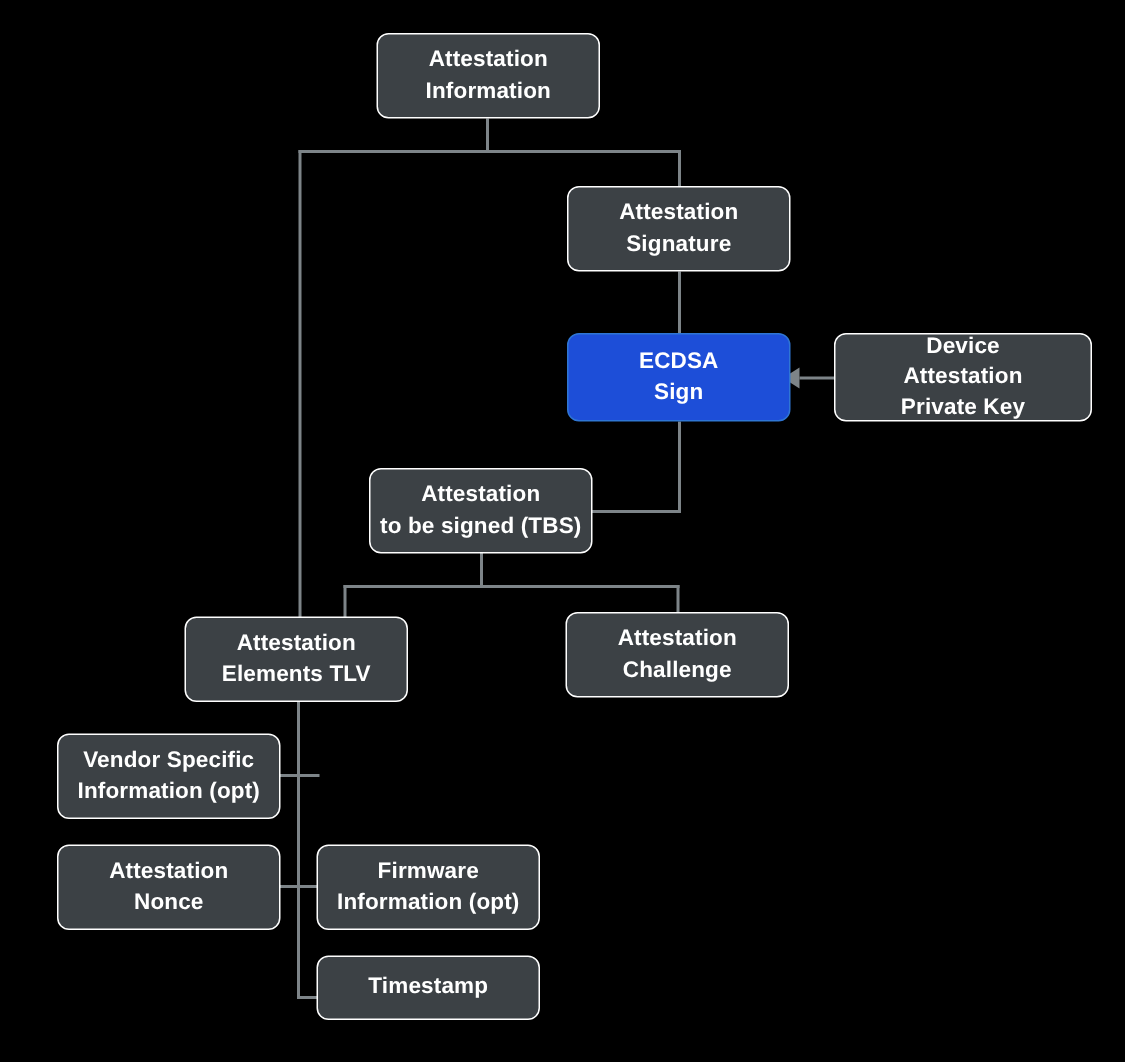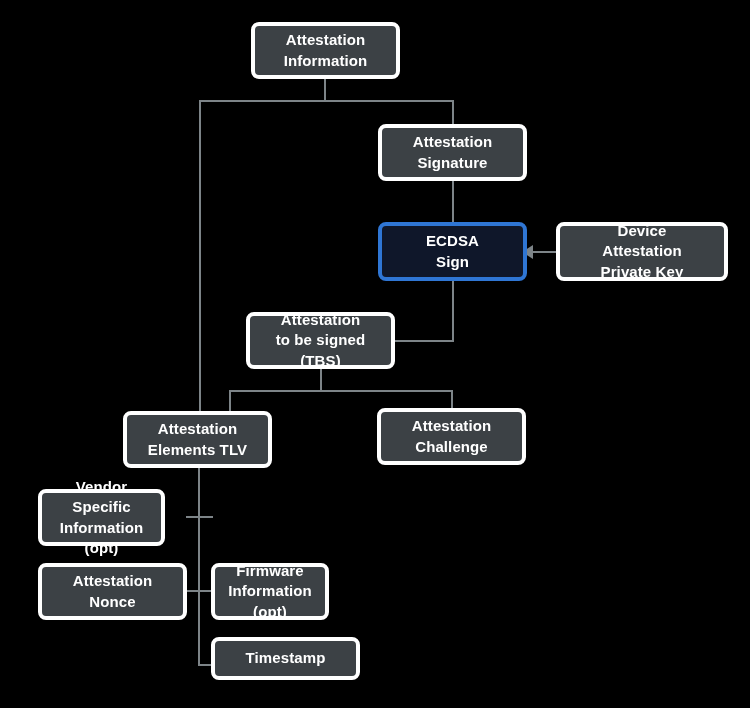--- a/index.html
+++ b/index.html
@@ -12,36 +12,36 @@
     width: 750px;
     height: 708px;
     background: #000000;
     overflow: hidden;
     font-family: "Liberation Sans", sans-serif;
   }
   .node {
     position: absolute;
     box-sizing: border-box;
     background: #3c4145;
-    border: 4px solid #ffffff;
+    border: 1px solid #ffffff;
     border-radius: 8px;
     color: #ffffff;
     display: flex;
     align-items: center;
     justify-content: center;
     text-align: center;
     font-size: 15px;
     font-weight: 700;
     line-height: 1.35;
     letter-spacing: 0.1px;
     padding: 2px 6px;
     z-index: 3;
   }
   .node.accent {
-    background: #0f172a;
+    background: #1d4ed8;
     border-color: #2f76d4;
   }
   .node .label {
     display: block;
     white-space: pre-line;
   }
   .edge {
     position: absolute;
     background: #7d8488;
     z-index: 1;
@@ -119,32 +119,32 @@
   <div class="node" style="left:123px; top:411px; width:149px; height:57px;">
     <span class="label">Attestation
 Elements TLV</span>
   </div>
 
   <div class="node" style="left:377px; top:408px; width:149px; height:57px;">
     <span class="label">Attestation
 Challenge</span>
   </div>
 
-  <div class="node" style="left:38px; top:489px; width:127px; height:57px;">
+  <div class="node" style="left:38px; top:489px; width:149px; height:57px;">
     <span class="label">Vendor Specific
 Information (opt)</span>
   </div>
 
 
   <div class="node" style="left:38px; top:563px; width:149px; height:57px;">
     <span class="label">Attestation
 Nonce</span>
   </div>
 
-  <div class="node" style="left:211px; top:563px; width:118px; height:57px;justify-content:center;">
+  <div class="node" style="left:211px; top:563px; width:149px; height:57px;justify-content:center;">
     <span class="label">Firmware
 Information (opt)</span>
   </div>
 
   <div class="node" style="left:211px; top:637px; width:149px; height:43px;">
     <span class="label">Timestamp</span>
   </div>
 
 </div>
 

